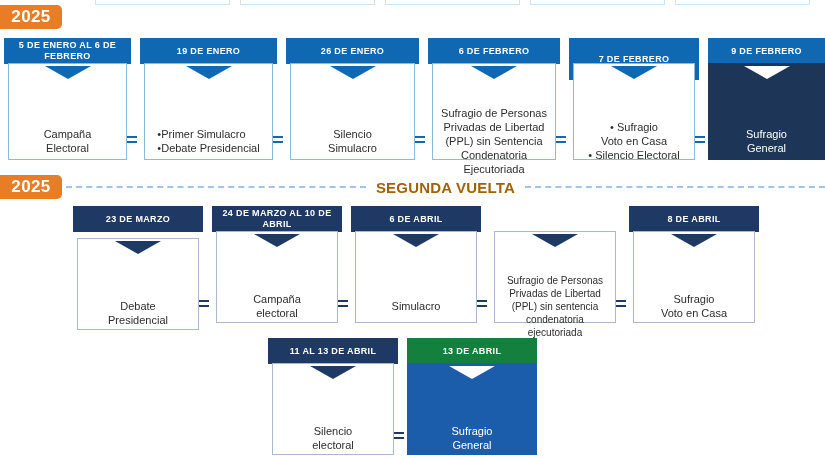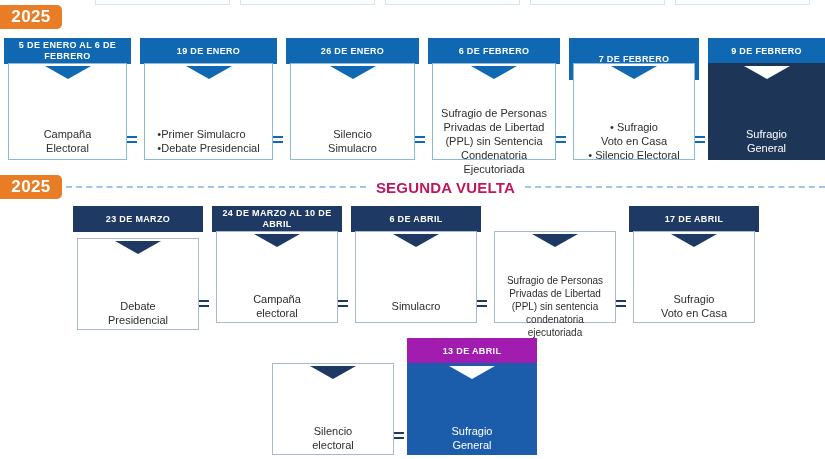--- a/index.html
+++ b/index.html
@@ -58,21 +58,21 @@
     gap: 10px;
   }
   .dash {
     flex: 1;
     height: 0;
     border-top: 2px dashed #9fc6e8;
   }
   .section-title {
     font-size: 15px;
     font-weight: bold;
-    color: #be185d;
+    color: #a16207;
     letter-spacing: 0.2px;
     white-space: nowrap;
   }
 
   
   .card {
     position: absolute;
   }
   .card-head {
     position: absolute;
@@ -125,21 +125,21 @@
   .t-blue-solid .card-head { background: #1068b3; }
   .t-blue-solid .card-body { background: #1d3557; border: 1px solid #1d3557; }
   .t-blue-solid .card-text { color: #ffffff; }
 
   
   .t-navy .card-head { background: #1e3a64; }
   .t-navy .card-body { background: #ffffff; border: 1px solid #a9b8cc; }
   .t-navy .card-text { color: #2d2d2d; }
 
   
-  .t-navy-solid .card-head { background: #a21caf; }
+  .t-navy-solid .card-head { background: #15803d; }
   .t-navy-solid .card-body { background: #1b5cab; border: 1px solid #1b5cab; }
   .t-navy-solid .card-text { color: #ffffff; }
 
   
   .connector {
     position: absolute;
     width: 10px;
     height: 7px;
     border-top: 2px solid #1068b3;
     border-bottom: 2px solid #1068b3;
@@ -292,31 +292,32 @@
       <div class="card-text" style="font-size:10px;line-height:13px;">Sufragio de Personas
 Privadas de Libertad
 (PPL) sin sentencia
 condenatoria
 ejecutoriada</div>
     </div>
   </div>
   <div class="connector navy" style="left:616px;top:300px;"></div>
 
   <div class="card t-navy" style="left:629px;top:206px;width:130px;height:117px;">
-    <div class="card-head" style="height:26px;">17 DE ABRIL</div>
+    <div class="card-head" style="height:26px;">8 DE ABRIL</div>
     <div class="card-body" style="top:25px;height:92px;">
       <svg class="chevron" width="46" height="13" viewBox="0 0 46 13">
           <polygon points="0,0 46,0 23,13" fill="#1e3a64"></polygon>
         </svg>
       <div class="card-text">Sufragio
 Voto en Casa</div>
     </div>
   </div>
 
   <div class="card t-navy" style="left:268px;top:338px;width:130px;height:117px;">
+    <div class="card-head" style="height:26px;">11 AL 13 DE ABRIL</div>
     <div class="card-body" style="top:25px;height:92px;">
       <svg class="chevron" width="46" height="13" viewBox="0 0 46 13">
           <polygon points="0,0 46,0 23,13" fill="#1e3a64"></polygon>
         </svg>
       <div class="card-text">Silencio
 electoral</div>
     </div>
   </div>
   <div class="connector navy" style="left:394px;top:432px;"></div>
 

